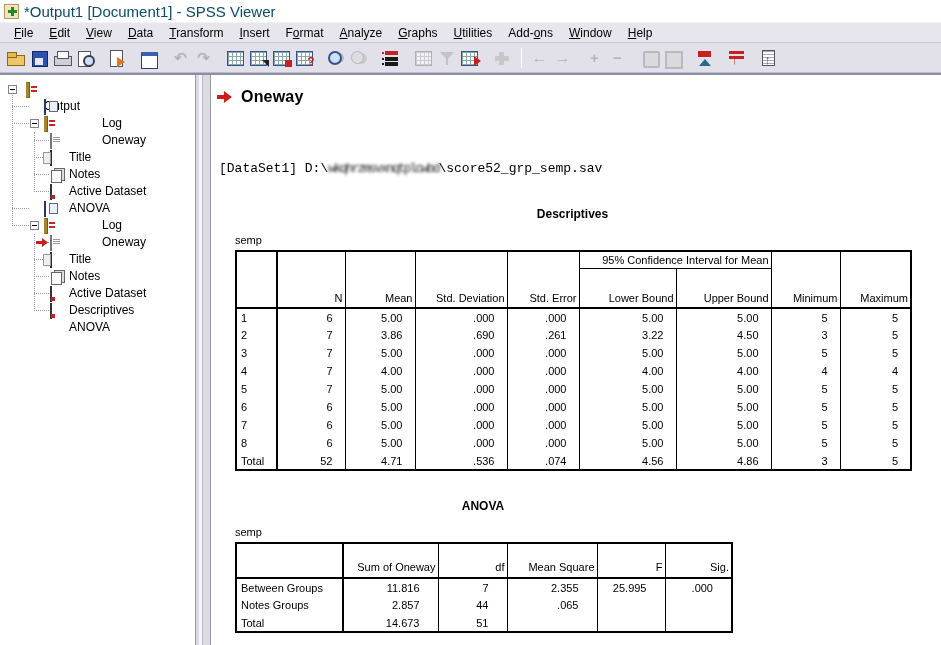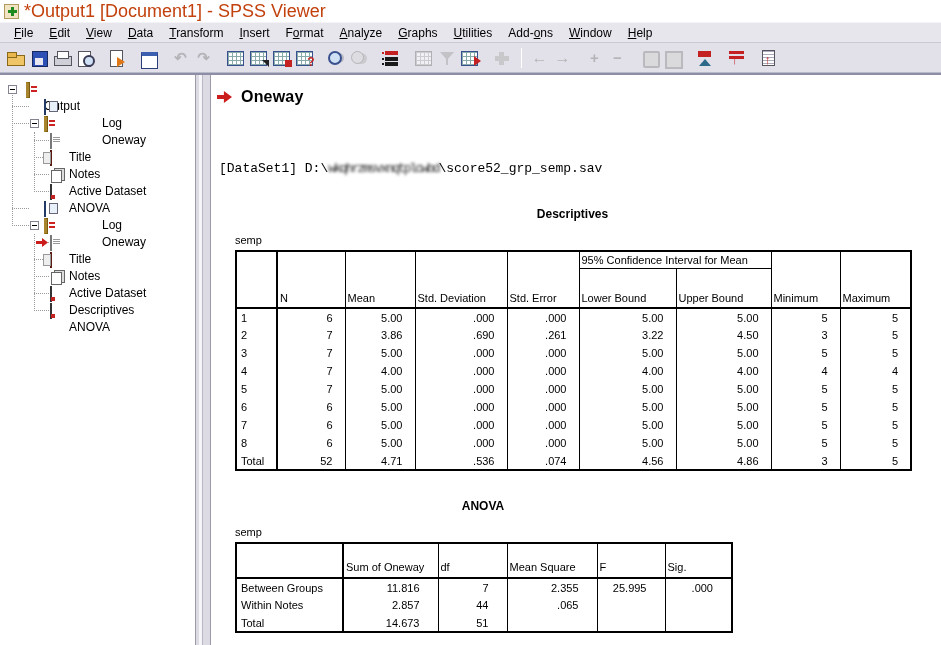--- a/index.html
+++ b/index.html
@@ -4,21 +4,21 @@
 <style>
   * { margin:0; padding:0; box-sizing:border-box; }
   html,body { width:941px; height:645px; overflow:hidden; background:#fff;
               font-family:"Liberation Sans", sans-serif; }
 
   
   .titlebar { height:22px; background:#ffffff; display:flex; align-items:center; padding-left:4px; }
   .app-icon { width:15px; height:15px; background:#f2e3c2; border:1px solid #b09a60; position:relative; margin-right:5px; }
   .app-icon::before { content:""; position:absolute; left:6px; top:2px; width:3px; height:9px; background:#1f8a1f; }
   .app-icon::after  { content:""; position:absolute; left:3px; top:5px; width:9px; height:3px; background:#1f8a1f; }
-  .title-text { font-size:18px; color:#c2410c; }
+  .title-text { font-size:15px; color:#0c4a6e; }
 
   
   .menubar { height:21px; background:#e7e6ed; border-top:1px solid #f4f4f8; border-bottom:1px solid #c9c9d4;
              display:flex; align-items:center; padding-left:6px; }
   .menu-item { font-size:12px; color:#000; padding:2px 8px; cursor:default; }
   .menu-item u { text-decoration:underline; }
 
   
   .toolbar { height:29px; background:#e2e1e9; display:flex; align-items:center; padding-left:4px; }
   .tbtn { width:23px; height:22px; display:flex; align-items:center; justify-content:center; position:relative; }
@@ -162,21 +162,21 @@
   .table-block { position:absolute; left:24px; }
   .desc-block  { top:132px; width:675px; }
   .anova-block { top:424px; width:496px; }
   .table-title { text-align:center; font-size:12px; font-weight:bold; color:#000; }
   .var-label { font-size:11px; color:#000; margin-top:13px; margin-bottom:4px; }
 
   table.spss { border-collapse:collapse; border:2px solid #000; table-layout:fixed; width:100%;
       font-size:11px; color:#000; }
   table.spss th, table.spss td { border-left:1px solid #000; border-right:1px solid #000;
       font-weight:normal; overflow:hidden; }
-  table.spss thead th { border-bottom:2px solid #000; vertical-align:bottom; text-align:left;
+  table.spss thead th { border-bottom:2px solid #000; vertical-align:bottom; text-align:right;
       padding:2px 2px 3px 2px; line-height:1.15; }
   table.spss th.spanner { border-bottom:1px solid #000; padding-bottom:1px; }
   table.spss .rowlabel { border-right:2px solid #000; text-align:left; padding-left:4px; }
   table.spss tbody td { text-align:right; padding-right:12px; height:18px; }
   table.anova tbody td { height:18px; padding-right:18px; }
   table.spss tbody td.rowlabel { padding-right:2px; }
 </style>
 </head>
 <body>
 
@@ -481,21 +481,21 @@
           <tbody>
             <tr>
               <td class="rowlabel">Between Groups</td>
               <td>11.816</td>
               <td>7</td>
               <td>2.355</td>
               <td>25.995</td>
               <td>.000</td>
             </tr>
             <tr>
-              <td class="rowlabel">Within Notes</td>
+              <td class="rowlabel">Notes Groups</td>
               <td>2.857</td>
               <td>44</td>
               <td>.065</td>
               <td></td>
               <td></td>
             </tr>
             <tr>
               <td class="rowlabel">Total</td>
               <td>14.673</td>
               <td>51</td>

